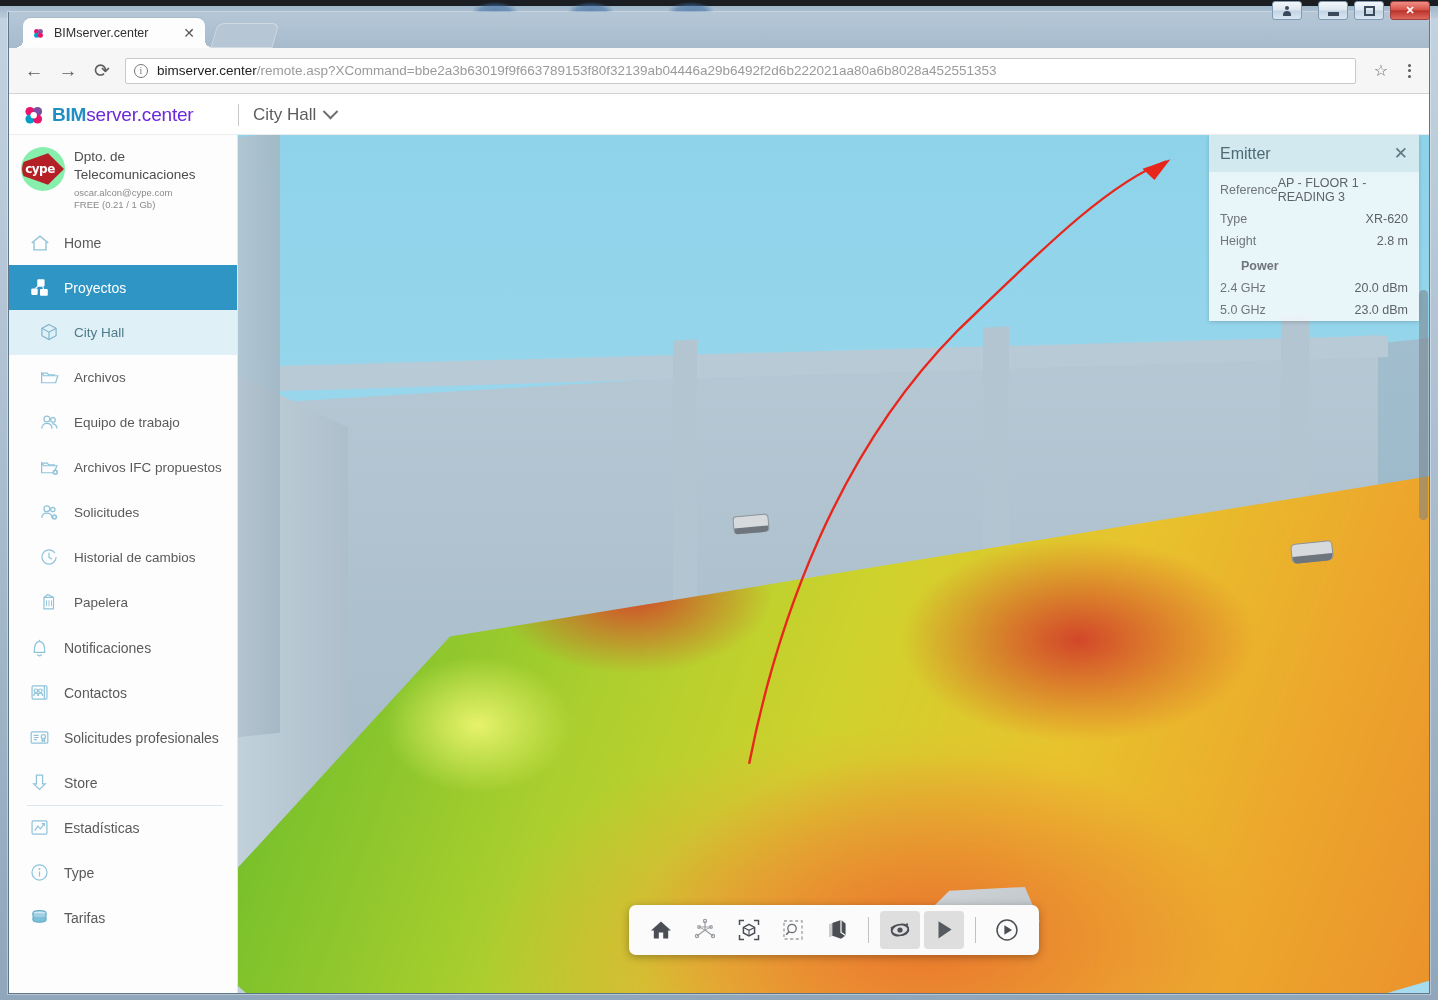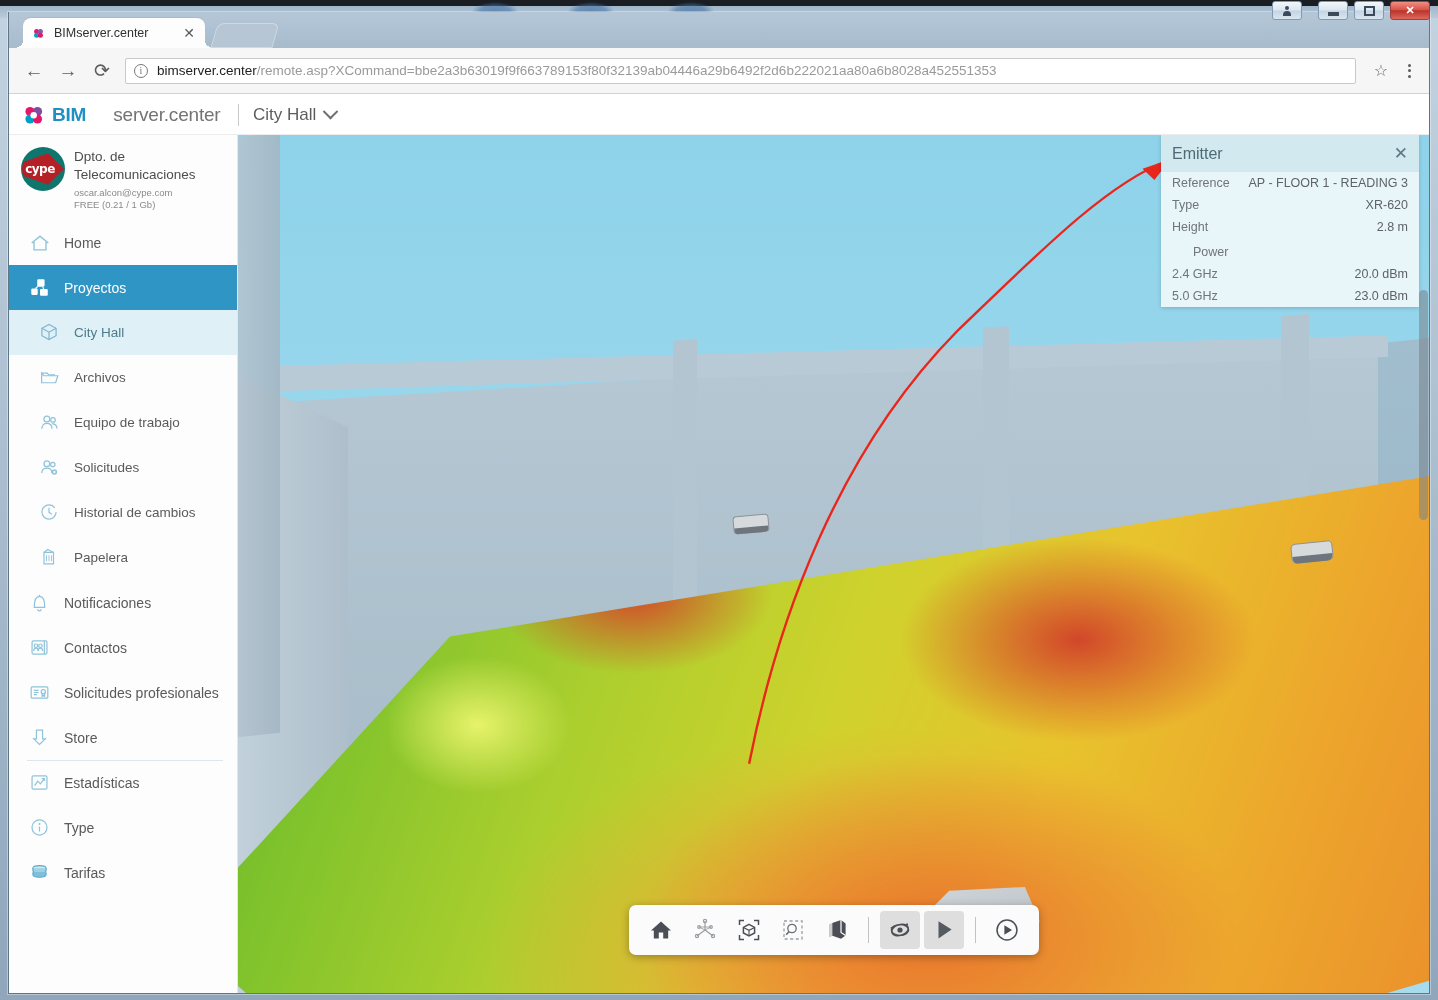--- a/index.html
+++ b/index.html
@@ -66,33 +66,33 @@
   #menu-dots{ display:flex; flex-direction:column; gap:2.5px; padding:0 8px; }
   #menu-dots span{ width:3px;height:3px;background:#5c5c5c;border-radius:50%;}
 
   
   #app{ position:absolute; left:0; top:83px; right:0; bottom:0; background:#fff; }
   #app-header{ height:40px; display:flex; align-items:center; border-bottom:1px solid #ececec;}
   #brand{ width:229px; display:flex; align-items:center; padding-left:14px; gap:7px;}
   .brand-mark{ width:22px;height:20px; position:relative; flex:0 0 auto;}
   #brand-text{ font-size:19px; letter-spacing:-.2px; }
   #brand-text b{ color:#1f8fc4; font-weight:bold;}
-  #brand-text span{ color:#737373;margin-left:27px; }
+  #brand-text span{ color:#6d28d9; }
   #proj-sep{ width:1px; height:22px; background:#c8c8c8; margin:0 14px 0 0;}
   #proj-name{ font-size:17px; color:#5d5d5d; display:flex; align-items:center; gap:9px;}
   .chev{ width:11px;height:11px; border-right:2px solid #6f6f6f; border-bottom:2px solid #6f6f6f;
     transform:rotate(45deg) translate(-2px,-2px);}
 
   #body{ position:absolute; left:0; top:40px; right:0; bottom:0; display:flex; }
 
   
   #sidebar{ width:229px; flex:0 0 229px; background:#fdfdfd; border-right:1px solid #e6e6e6;
     overflow:hidden; position:relative;}
   #account{ display:flex; padding:12px 10px 10px 12px; gap:9px; }
-  #avatar{ width:44px;height:44px; flex:0 0 auto; border-radius:50%; background:#0f766e;
+  #avatar{ width:44px;height:44px; flex:0 0 auto; border-radius:50%; background:#86efac;
     display:flex;align-items:center;justify-content:center; position:relative;}
   #avatar .cy{ width:42px;height:36px; background:#b42025; position:relative;
     border-radius:50% 8% 50% 50% / 50% 50% 50% 50%;
     clip-path:polygon(0% 32%, 62% 6%, 100% 50%, 62% 94%, 0% 68%);
     display:flex;align-items:center;justify-content:center;}
   #avatar .cy i{ font-style:normal; color:#fff; font-size:12px; font-weight:bold; letter-spacing:-.5px;
     transform:translateX(-3px); font-family:"DejaVu Sans", sans-serif;}
   #acct-text{ padding-top:1px; }
   #acct-name{ font-size:13.5px; color:#4d4d4d; line-height:1.35; }
   #acct-mail{ font-size:9.5px; color:#8a8a8a; margin-top:3px;}
@@ -179,31 +179,31 @@
     clip-path:polygon(16% 6%, 86% 0%, 100% 56%, 30% 82%, 0% 34%);
     border-radius:6px; }
   #ap-main .shadow{ position:absolute; left:2px; top:18px; width:106px;height:62px;
     background:#6e757c;
     clip-path:polygon(16% 6%, 86% 0%, 100% 56%, 30% 82%, 0% 34%); z-index:-1; border-radius:6px;}
   #ap-main .wifi{ position:absolute; left:30px; top:14px; width:44px;height:30px; transform:rotate(-14deg) skewX(-6deg);}
 
   #red-line{ position:absolute; left:0; top:0; width:100%; height:100%; pointer-events:none; }
 
   
-  #emitter{ position:absolute; right:10px; top:0px; width:258px;
+  #emitter{ position:absolute; right:10px; top:0px; width:210px;
     background:rgba(244,249,251,.88); box-shadow:0 1px 4px rgba(0,0,0,.18); }
   #em-head{ height:37px; background:rgba(208,231,238,.92); display:flex; align-items:center;
     padding:0 11px; }
   #em-title{ font-size:16px; color:#4e6a74; flex:1; }
   #em-close{ font-size:17px; color:#5d7a84; line-height:1; cursor:default; }
   .em-row{ display:flex; justify-content:space-between; align-items:center;
     padding:4px 11px; font-size:12.5px; color:#62686b; }
   .em-row .k{ color:#6f7579; }
   .em-row .v{ color:#5d6368; }
-  .em-row.section{ font-weight:normal; color:#4a4f53; padding-top:7px;padding-left:32px;}
+  .em-row.section{ font-weight:bold; color:#4a4f53; padding-top:7px;padding-left:32px;}
 
   
   #vtoolbar{ position:absolute; left:50%; transform:translateX(-50%); bottom:38px;
     height:50px; background:#fbfbfb; border-radius:7px; box-shadow:0 2px 8px rgba(0,0,0,.3);
     display:flex; align-items:center; padding:0 12px; gap:4px; }
   .tbtn{ width:40px;height:38px; display:flex;align-items:center;justify-content:center;
     border-radius:4px; color:#4b4f55; }
   .tbtn.on{ background:#dedede; }
   .tsep{ width:1px; height:26px; background:#c2c2c2; margin:0 7px; }
 
@@ -358,20 +358,31 @@
                 <svg width="21" height="21" viewBox="0 0 24 24" fill="none" stroke="#8fc3da" stroke-width="1.4">
                   <circle cx="9" cy="8" r="3.4"></circle>
                     <circle cx="16" cy="9" r="2.6"></circle>
                   <path d="M3.2 19 C3.2 14.8 6 13 9 13 C12 13 14.8 14.8 14.8 19"></path>
                   <path d="M15 13.2 C18 13.4 20.4 15 20.6 19"></path>
                 </svg>
               </span>
               <span class="lbl">Equipo de trabajo</span>
             </li>
 
+            <li class="sub">
+              <span class="ic">
+                <svg width="21" height="21" viewBox="0 0 24 24" fill="none" stroke="#8fc3da" stroke-width="1.4">
+                  <path d="M3 7 H9.5 L11 9 H17.5 V10"></path>
+                  <path d="M3 7 V18 H17 L20.5 10 H5.5 Z"></path>
+                  <circle cx="18.6" cy="17.4" r="3.1" fill="#8fc3da" stroke="none"></circle>
+                  <path d="M17.2 17.4 H20 M18.6 16 V18.8" stroke="#fff" stroke-width="1.2"></path>
+                </svg>
+              </span>
+              <span class="lbl">Archivos IFC propuestos</span>
+            </li>
 
             <li class="sub">
               <span class="ic">
                 <svg width="21" height="21" viewBox="0 0 24 24" fill="none" stroke="#8fc3da" stroke-width="1.4">
                   <circle cx="9" cy="7.6" r="3.3"></circle>
                     <circle cx="15.8" cy="8.6" r="2.5"></circle>
                   <path d="M3.2 18.4 C3.2 14.4 6 12.6 9 12.6 C12 12.6 14.8 14.4 14.8 18.4"></path>
                   <circle cx="17.6" cy="17.2" r="3.1" fill="#8fc3da" stroke="none"></circle>
                   <path d="M16.2 17.2 H19 M17.6 15.8 V18.6" stroke="#fff" stroke-width="1.2"></path>
                 </svg>

